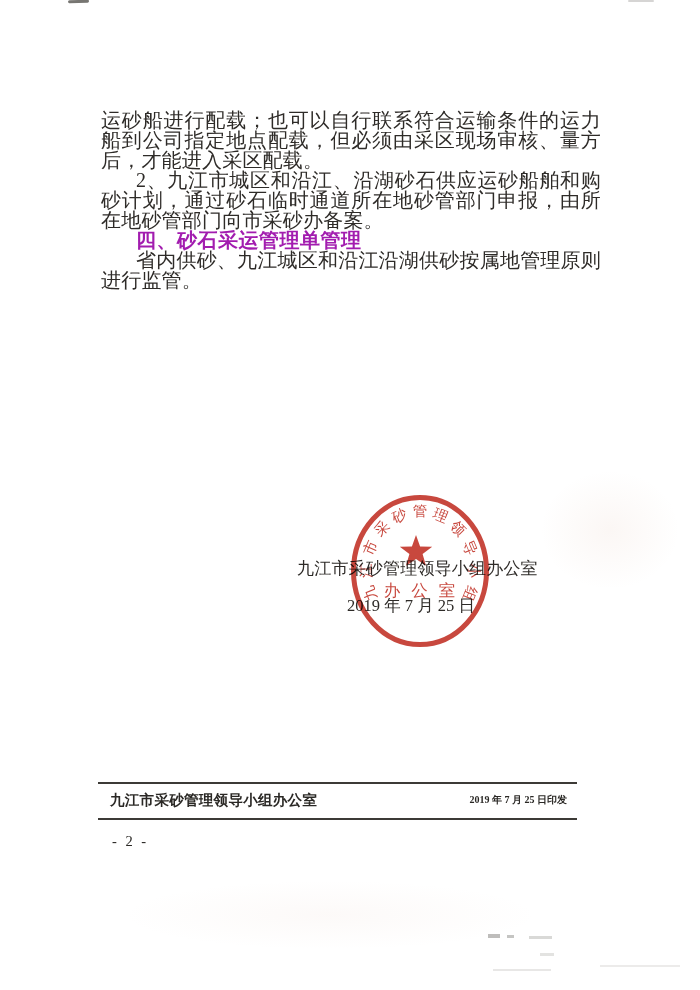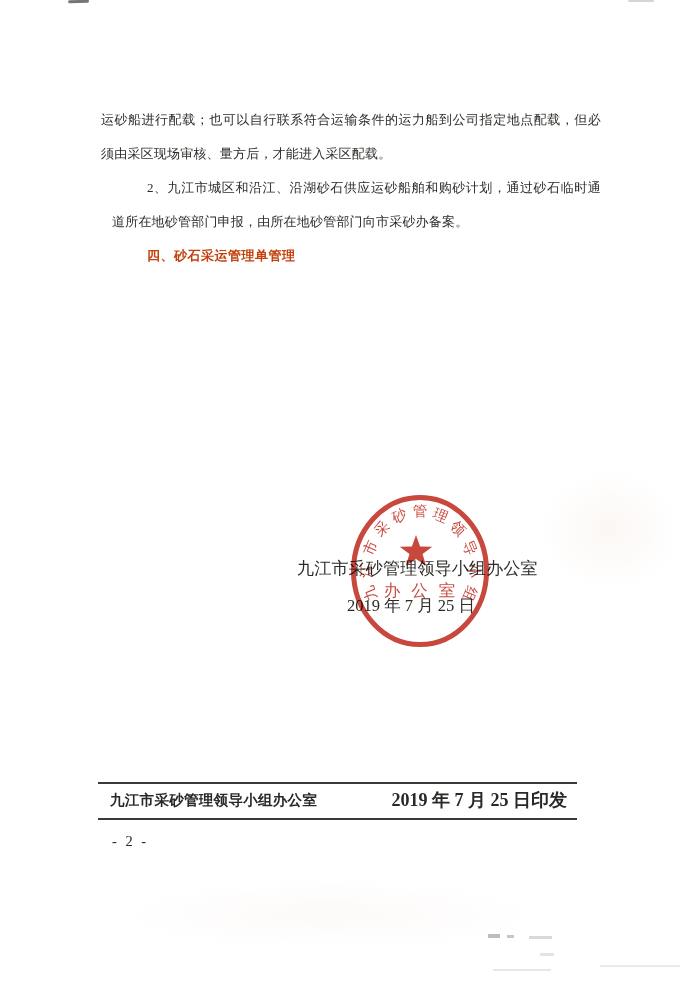--- a/index.html
+++ b/index.html
@@ -8,31 +8,31 @@
     background:#ffffff;
     font-family:"Liberation Serif","DejaVu Serif",serif;
     color:var(--ink,#2e2b28);
     position:relative;
     overflow:hidden;
   }
   .page{position:absolute;inset:0;}
 
   
   .body-text{
-    position:absolute;left:101px;top:103px;width:500px;
-    font-size:13px;line-height:34px;
+    position:absolute;left:101px;top:110px;width:500px;
+    font-size:20px;line-height:20px;
     text-align:justify;
     letter-spacing:0.2px;
   }
   .para{margin:0;}
-  .para.indent{text-indent:35px;margin-left:11px;}
+  .para.indent{text-indent:35px;}
   .para.heading{
     font-family:Liberation Sans, sans-serif;
     font-weight:bold;
-    color:#c2410c;
+    color:#a21caf;
     letter-spacing:0.5px;
   }
 
   
   .sig-office{
     position:absolute;left:297px;top:558px;
     font-size:17px;line-height:22px;letter-spacing:0.2px;
     white-space:nowrap;
   }
   .sig-date{
@@ -59,21 +59,21 @@
   .rule{position:absolute;left:98px;width:479px;height:2px;background:#3c3a36;}
   .rule-top{top:782px;}
   .rule-bottom{top:818px;}
   .footer-issuer{
     position:absolute;left:110px;top:789px;
     font-size:14.5px;font-weight:bold;line-height:22px;
     letter-spacing:0.3px;white-space:nowrap;color:#2a2825;
   }
   .footer-date{
     position:absolute;right:133px;top:789px;
-    font-size:18px;font-weight:bold;line-height:22px;
+    font-size:10px;font-weight:bold;line-height:22px;
     white-space:nowrap;color:#2a2825;
   }
   .page-number{
     position:absolute;left:112px;top:832px;
     font-size:14.5px;letter-spacing:2.5px;line-height:18px;color:#2a2825;
   }
 
   
   .artifact{position:absolute;pointer-events:none;}
   .a-topleft{left:68px;top:0;width:21px;height:3px;background:#4a4843;opacity:.75;border-radius:2px;transform:rotate(-2deg);}
@@ -100,20 +100,21 @@
   <div class="artifact a-b2"></div>
   <div class="artifact a-b3"></div>
   <div class="artifact a-b4"></div>
   <div class="artifact a-b5"></div>
   <div class="artifact a-b6"></div>
 
   <main class="body-text">
     <p class="para">运砂船进行配载；也可以自行联系符合运输条件的运力船到公司指定地点配载，但必须由采区现场审核、量方后，才能进入采区配载。</p>
     <p class="para indent">2、九江市城区和沿江、沿湖砂石供应运砂船舶和购砂计划，通过砂石临时通道所在地砂管部门申报，由所在地砂管部门向市采砂办备案。</p>
     <p class="para heading indent">四、砂石采运管理单管理</p>
+    <p class="para indent">省内供砂、九江城区和沿江沿湖供砂按属地管理原则进行监管。</p>
   </main>
 
   <div class="sig-office">九江市采砂管理领导小组办公室</div>
   <div class="sig-date">2019 年 7 月 25 日</div>
 
   <svg class="seal" viewBox="0 0 152 164" aria-hidden="true">
     <ellipse cx="76" cy="85" rx="66.5" ry="73.5" fill="none" stroke="#c23429" stroke-width="5"></ellipse>
     <g id="seal-arc">
         <text class="arc-ch" text-anchor="middle" dominant-baseline="central" transform="translate(25.9,107.5) rotate(-112.0)">九</text>
         <text class="arc-ch" text-anchor="middle" dominant-baseline="central" transform="translate(22.0,84.6) rotate(-89.6)">江</text>

